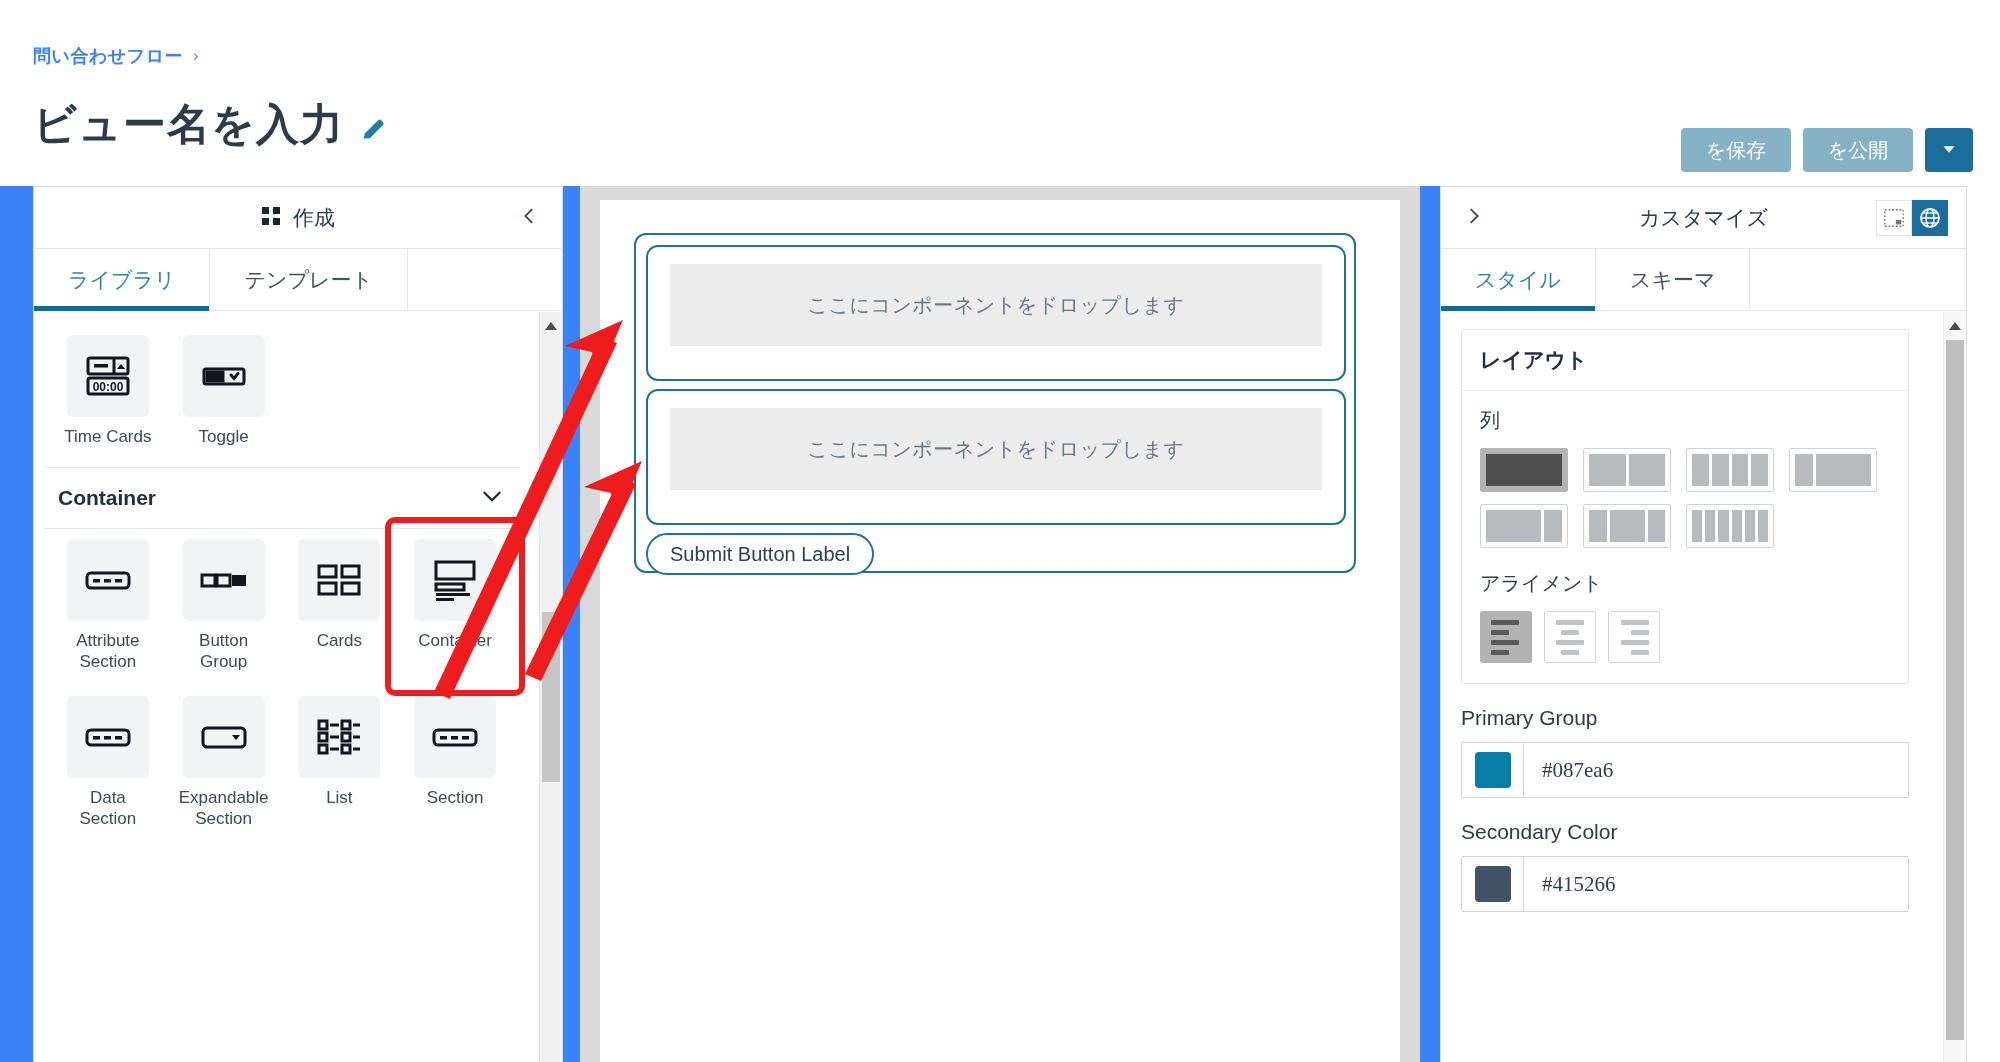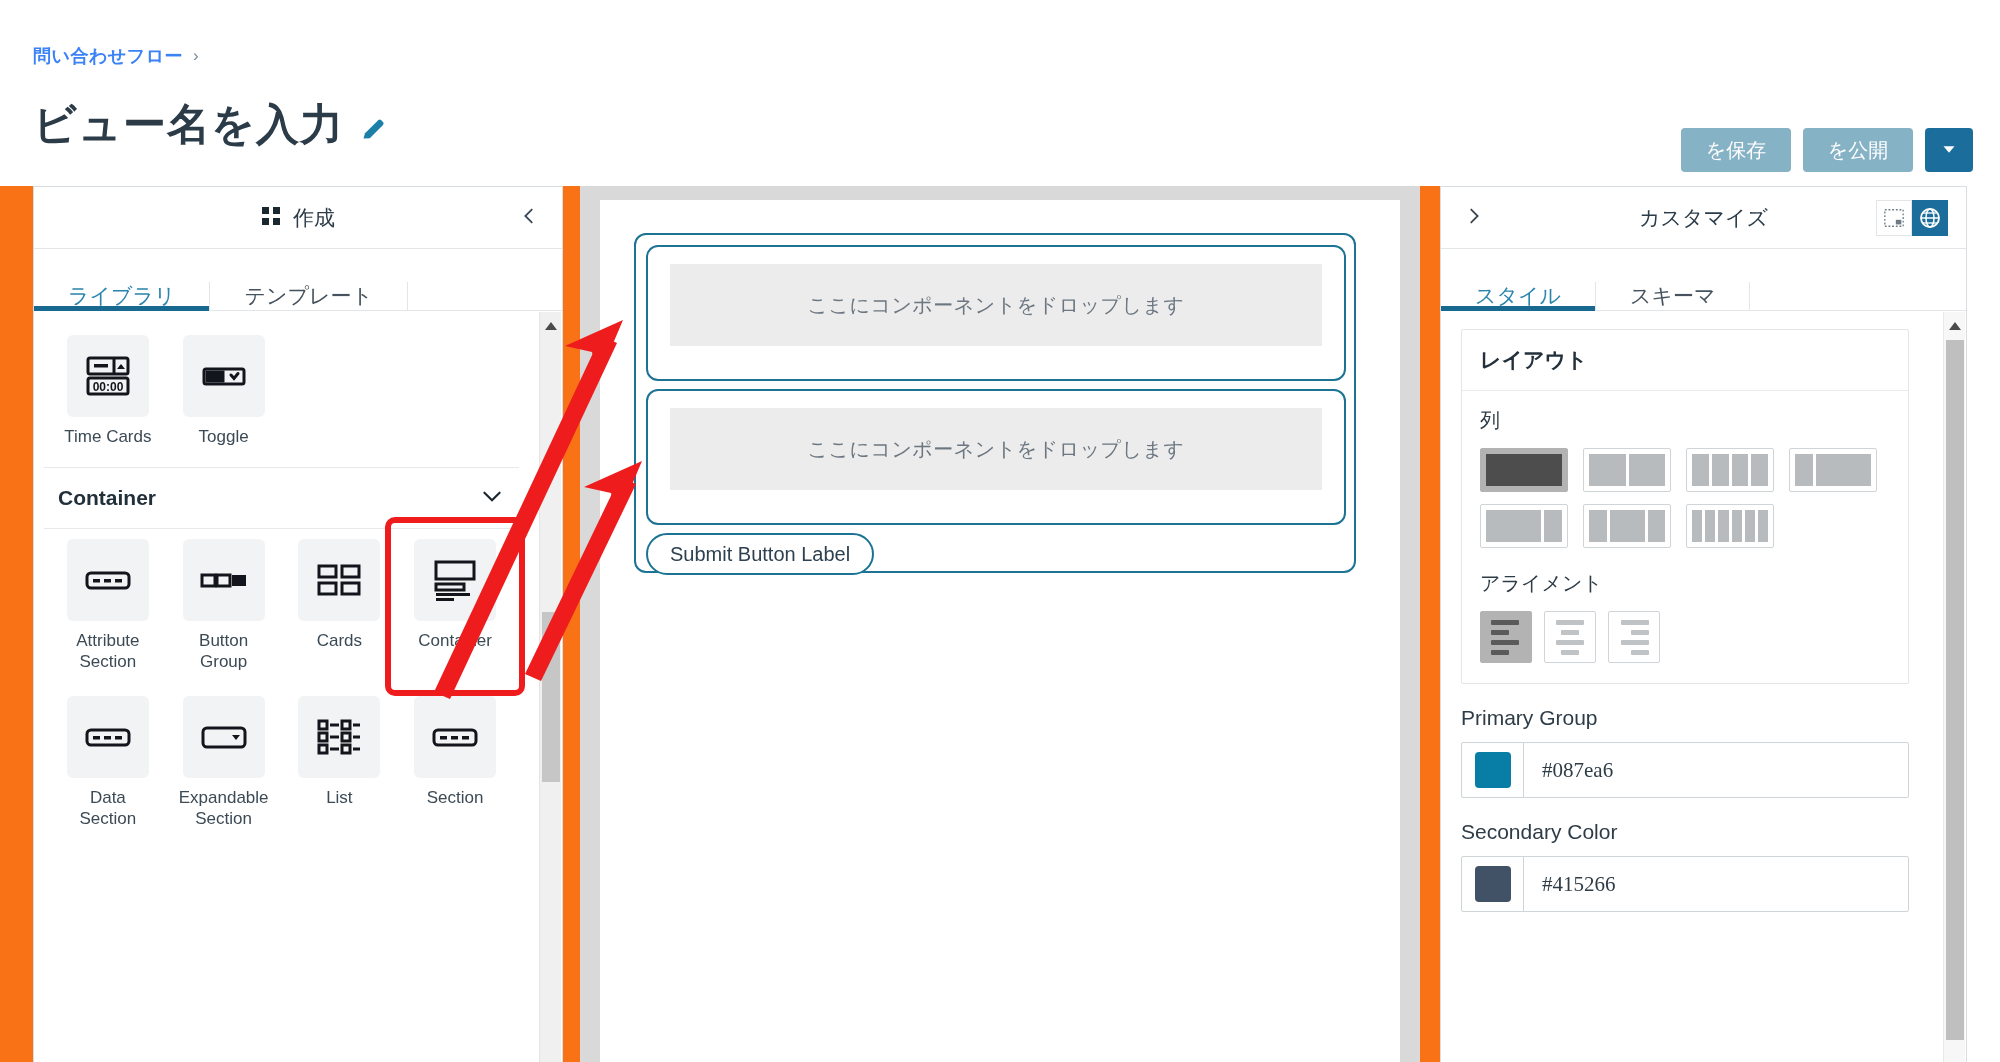--- a/index.html
+++ b/index.html
@@ -26,35 +26,35 @@
     background: #86b2c6; color: #ffffff; border: none; border-radius: 4px;
     font-size: 20px; font-family: inherit; cursor: pointer;
     display: flex; align-items: center; justify-content: center;
   }
   .btn-caret {
     width: 48px; height: 44px; background: #1b6e9c; border: none; border-radius: 4px;
     display: flex; align-items: center; justify-content: center; cursor: pointer;
   }
 
   
-  .body-area { position: absolute; left: 0; top: 186px; width: 1773px; height: 876px; background: #f97316; padding-left: 27px; }
+  .body-area { position: absolute; left: 0; top: 186px; width: 1773px; height: 876px; background: #3b82f6; padding-left: 27px; }
 
   
   .left-panel {
     position: absolute; left: 33px; top: 0; width: 530px; height: 876px;
     background: #fff; border: 1px solid #d8dde1; border-bottom: none;
   }
   .panel-head {
     position: relative; height: 62px; border-bottom: 1px solid #e2e6e9;
     display: flex; align-items: center; justify-content: center; gap: 12px;
   }
   .panel-head .title { font-size: 21px; color: #2b3b48; }
   .grid-icon { display: inline-block; }
   .collapse-left { position: absolute; right: 22px; top: 50%; transform: translateY(-50%); cursor: pointer; }
-  .tabs { display: flex; height: 62px; border-bottom: 1px solid #e2e6e9; align-items: flex-end; }
+  .tabs { display: flex; height: 62px; border-bottom: 1px solid #e2e6e9; }
   .tab {
     flex: 0 0 auto; padding: 0 34px; display: flex; align-items: center; justify-content: center;
     font-size: 21px; color: #46535e; cursor: pointer; position: relative;
     border-right: 1px solid #e2e6e9;
   }
   .tab.active { color: #2b84ad; }
   .tab.active::after { content: ""; position: absolute; left: 0; right: 0; bottom: -1px; height: 5px; background: #17698f; }
 
   .lib-scroll { position: relative; height: 752px; overflow: hidden; }
   .lib-inner { position: absolute; left: 0; top: -52px; width: 495px; }

